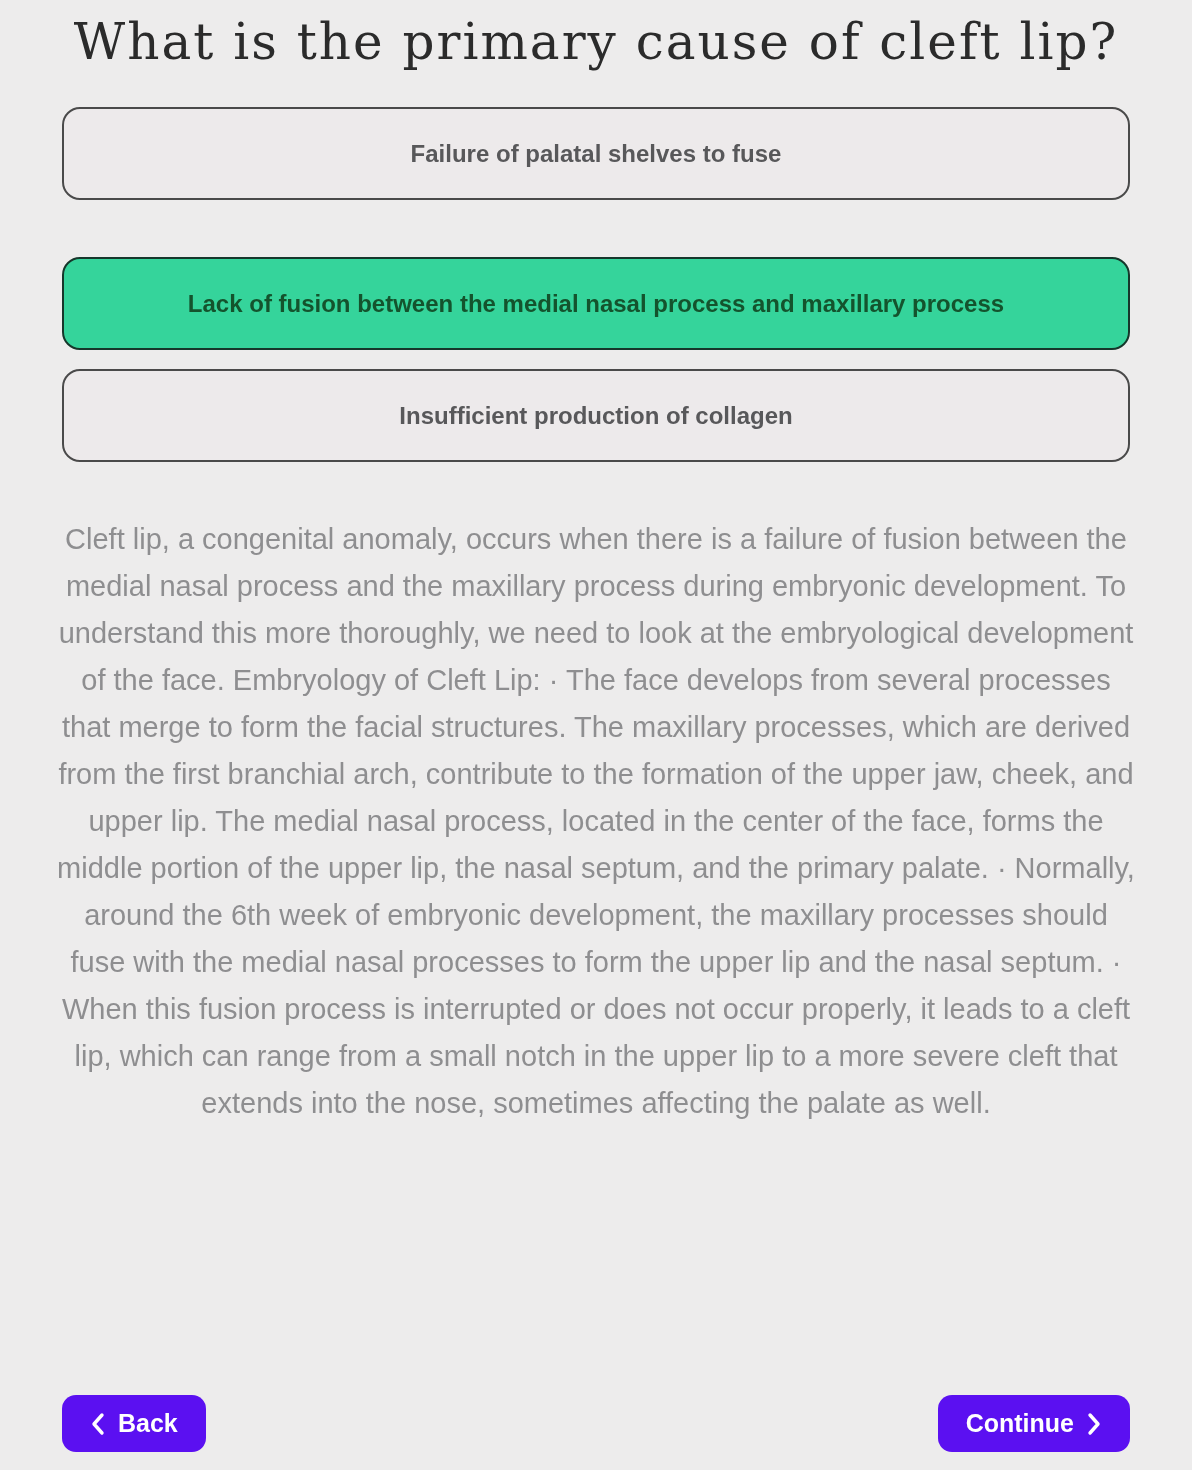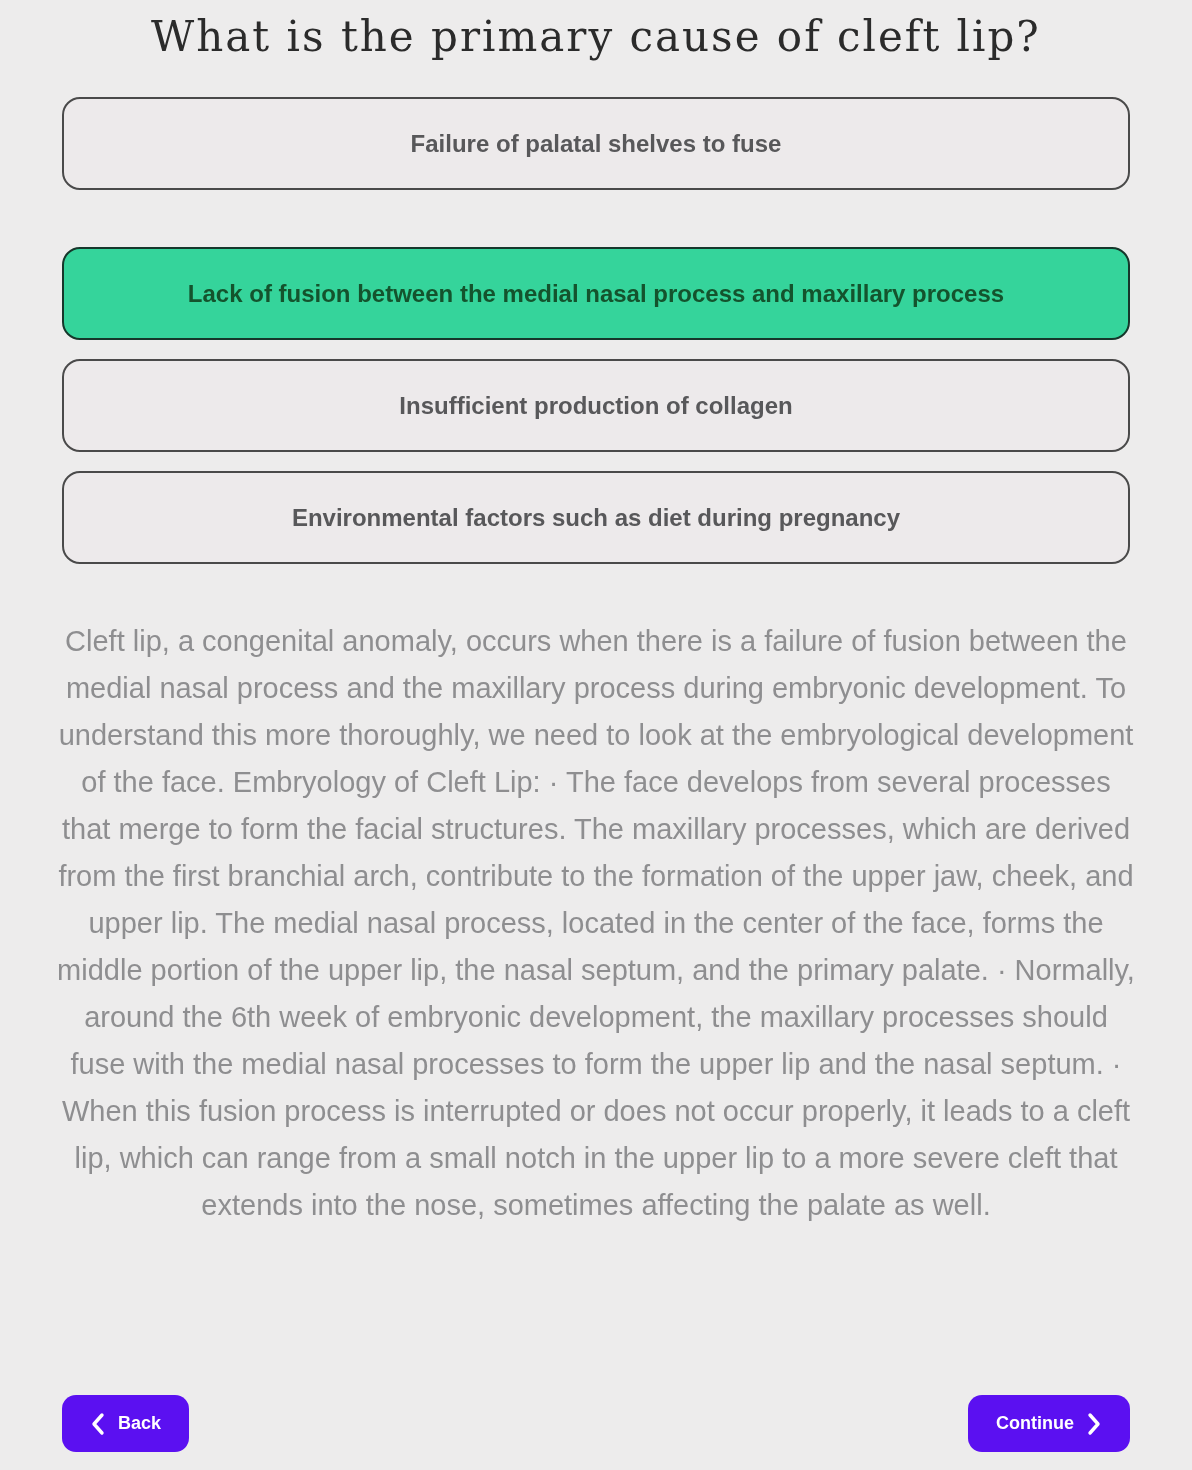--- a/index.html
+++ b/index.html
@@ -15,21 +15,21 @@
   .screen {
     width: 1192px;
     height: 1470px;
     position: relative;
   }
   .question-title {
     padding-top: 12px;
     text-align: center;
     font-family: "DejaVu Serif", "Liberation Serif", serif;
     font-weight: 500;
-    font-size: 42px;
+    font-size: 50px;
     line-height: 1.2;
     letter-spacing: 2px;
     color: #2b2b2b;
   }
   .options {
     margin: 35px 62px 0;
     display: flex;
     flex-direction: column;
     gap: 19px;
   }
@@ -79,21 +79,21 @@
     display: flex;
     align-items: center;
     gap: 12px;
     background: var(--accent-purple, #5b10f1);
     color: #ffffff;
     border: none;
     border-radius: 14px;
     padding: 4px 28px;
     font-family: "Liberation Sans", sans-serif;
     font-weight: 700;
-    font-size: 18px;
+    font-size: 25px;
     cursor: pointer;
   }
   .chevron {
     display: inline-flex;
     align-items: center;
   }
   .chevron svg {
     display: block;
   }
 </style>
@@ -110,23 +110,20 @@
     </button>
 
     <button class="option correct">
       <span>Lack of fusion between the medial nasal process and maxillary process</span>
     </button>
 
     <button class="option">
       <span>Insufficient production of collagen</span>
     </button>
 
-    <button class="option">
-      <span>Environmental factors such as diet during pregnancy</span>
-    </button>
   </div>
 
   <p class="explanation">Cleft lip, a congenital anomaly, occurs when there is a failure of fusion between the medial nasal process and the maxillary process during embryonic development. To understand this more thoroughly, we need to look at the embryological development of the face. Embryology of Cleft Lip: · The face develops from several processes that merge to form the facial structures. The maxillary processes, which are derived from the first branchial arch, contribute to the formation of the upper jaw, cheek, and upper lip. The medial nasal process, located in the center of the face, forms the middle portion of the upper lip, the nasal septum, and the primary palate. · Normally, around the 6th week of embryonic development, the maxillary processes should fuse with the medial nasal processes to form the upper lip and the nasal septum. · When this fusion process is interrupted or does not occur properly, it leads to a cleft lip, which can range from a small notch in the upper lip to a more severe cleft that extends into the nose, sometimes affecting the palate as well.</p>
 
   <footer class="footer">
     <button class="nav-btn">
       <span class="chevron">
         <svg width="16" height="24" viewBox="0 0 16 24" fill="none">
           <polyline points="12,3 4,12 12,21" stroke="#ffffff" stroke-width="3.4" stroke-linecap="round" stroke-linejoin="round"></polyline>
         </svg>

